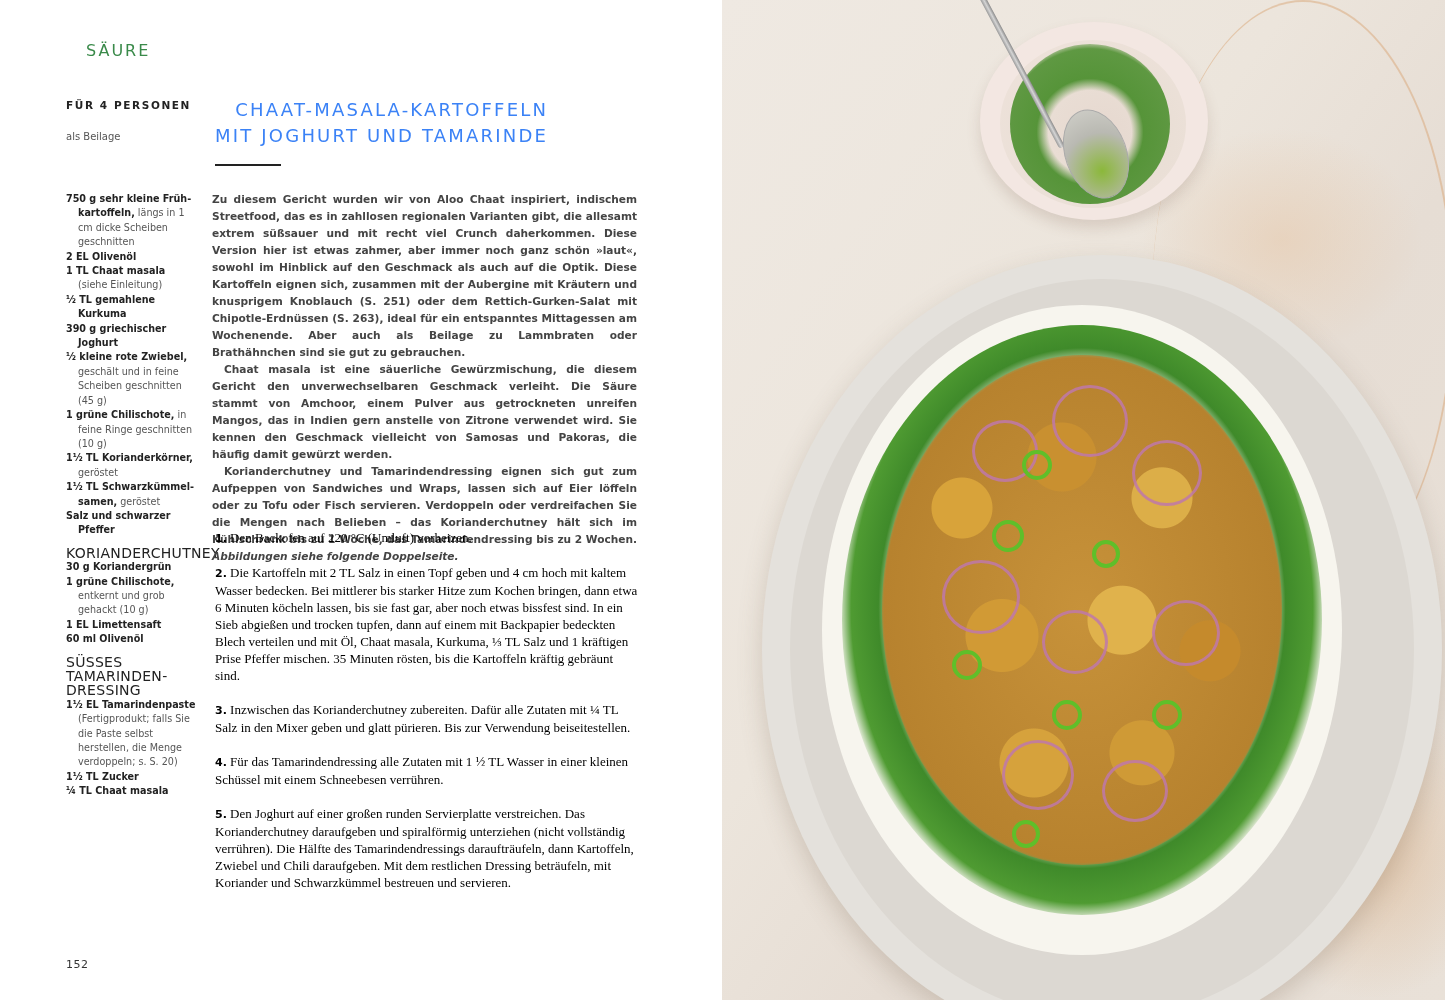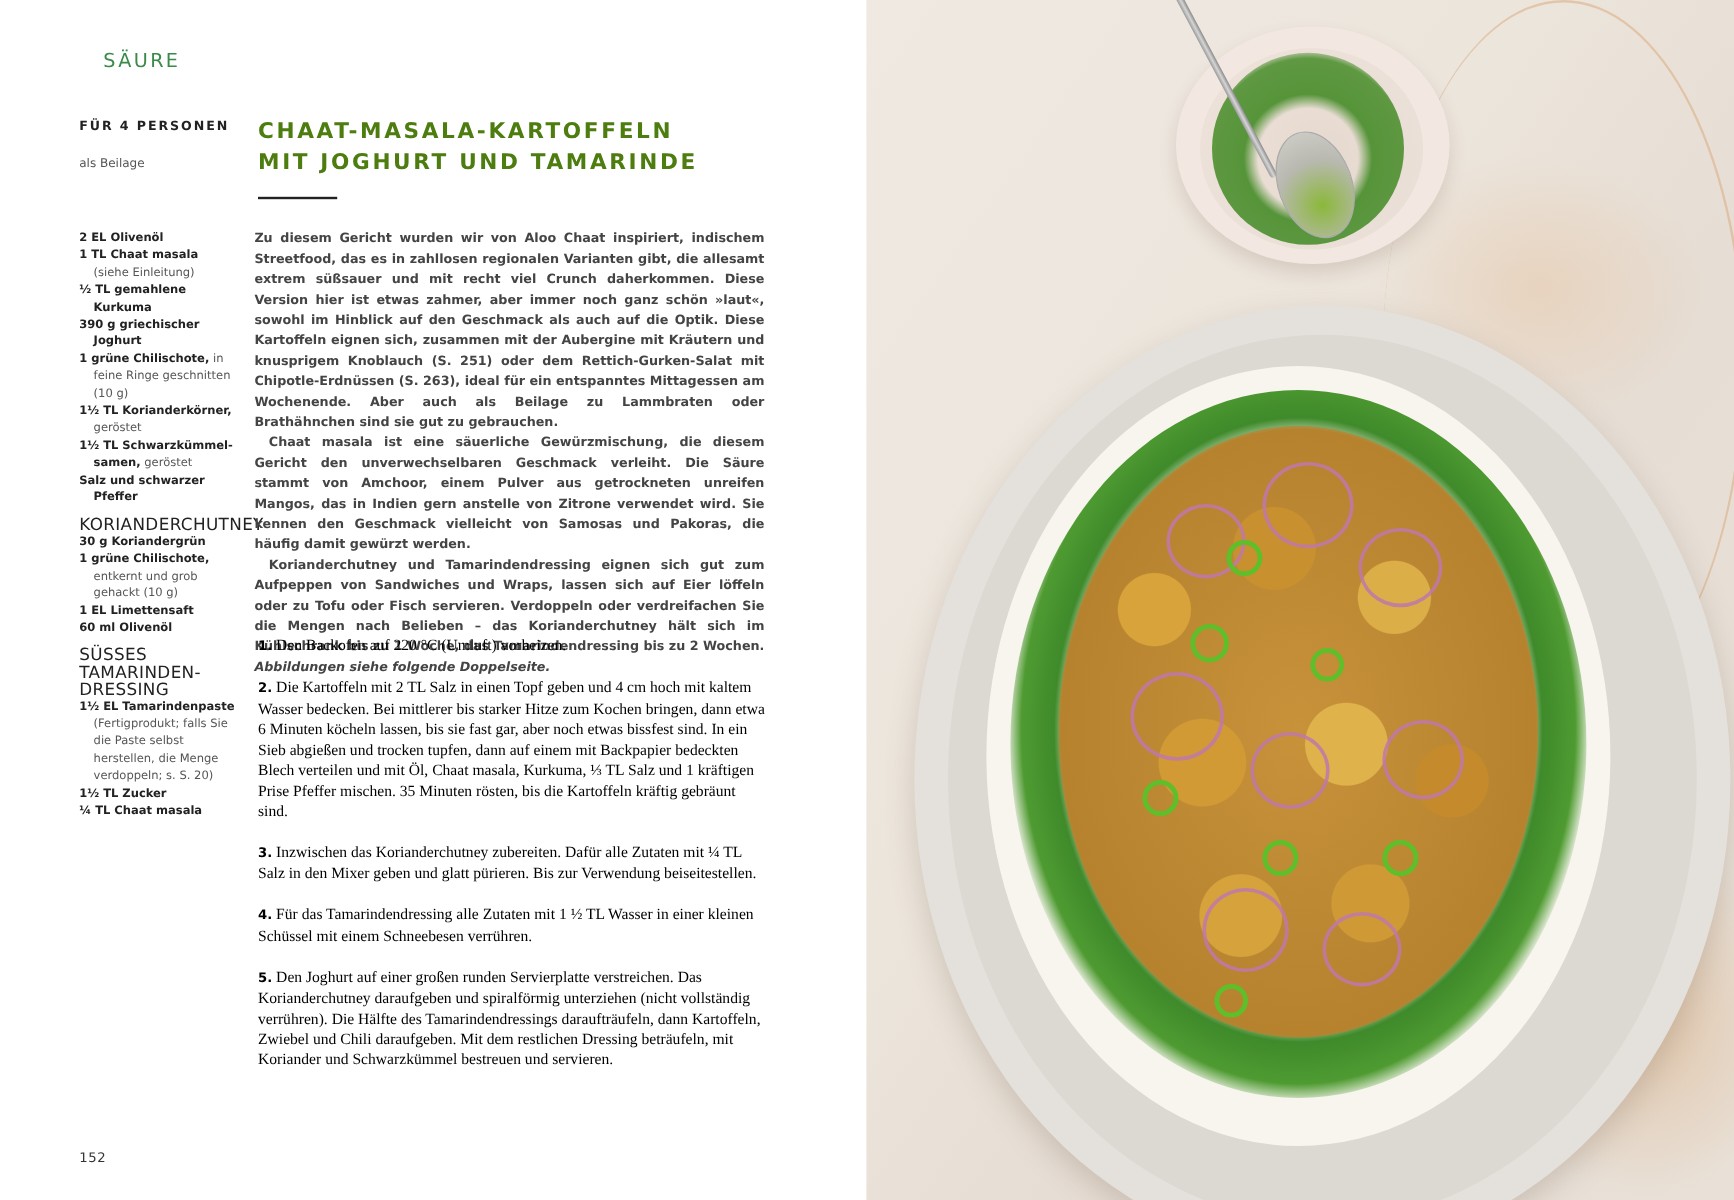--- a/index.html
+++ b/index.html
@@ -2,21 +2,21 @@
 <html><head>
 <meta charset="utf-8">
 <style>
   html, body { margin:0; padding:0; }
   body { width:1445px; height:1000px; position:relative; overflow:hidden; background:#ffffff; color:#222; }
   .page-left { position:absolute; left:0; top:0; width:722px; height:1000px; background:#fff; }
   .section-label { position:absolute; left:66px; top:41px; font-family:"DejaVu Sans", sans-serif; font-size:16px; letter-spacing:2px; color:#3a8a4a;margin-left:20px; }
   .servings { position:absolute; left:66px; top:99px; font-family:"DejaVu Sans", sans-serif; }
   .servings .big { font-size:10.5px; letter-spacing:1.6px; font-weight:bold; color:#222; }
   .servings .small { font-size:10px; color:#555; margin-top:20px; }
-  .title { position:absolute; left:215px; top:97px; font-family:"DejaVu Sans", sans-serif; font-size:18px; letter-spacing:2.2px; font-weight:bold; color:#4d7c0f; line-height:26px; }
+  .title { position:absolute; left:215px; top:97px; font-family:"DejaVu Sans", sans-serif; font-size:18px; letter-spacing:2.2px; font-weight:normal; color:#3b82f6; line-height:26px;text-align:right; }
   .rule { position:absolute; left:215px; top:164px; width:66px; height:2px; background:#222; }
   .ingredients { position:absolute; left:66px; top:192px; width:130px; font-family:"DejaVu Sans", sans-serif; font-size:9.6px; line-height:14.4px; color:#222; }
   .ing { padding-left:12px; text-indent:-12px; }
   .ing b { font-weight:bold; }
   .ing .note { color:#555; }
   .ing-head { font-size:14px; letter-spacing:0.3px; color:#222; margin-top:8px; }
   .intro { position:absolute; left:212px; top:191px; width:425px; font-family:"DejaVu Sans", sans-serif; font-size:10.6px; line-height:17px; color:#444; text-align:justify;font-weight:bold; }
   .intro p { margin:0; }
   .intro p + p { text-indent:12px; }
   .intro i { font-style:italic; }
@@ -64,24 +64,26 @@
     <div class="small">als Beilage</div>
   </div>
 
   <div class="title">
     <div>CHAAT-MASALA-KARTOFFELN</div>
     <div>MIT JOGHURT UND TAMARINDE</div>
   </div>
   <div class="rule"></div>
 
   <div class="ingredients">
+    <div class="ing"><b>750 g sehr kleine Früh-kartoffeln,</b><span class="note"> längs in 1 cm dicke Scheiben geschnitten</span></div>
     <div class="ing"><b>2 EL Olivenöl</b><span class="note"></span></div>
     <div class="ing"><b>1 TL Chaat masala</b><span class="note"> (siehe Einleitung)</span></div>
     <div class="ing"><b>½ TL gemahlene Kurkuma</b><span class="note"></span></div>
     <div class="ing"><b>390 g griechischer Joghurt</b><span class="note"></span></div>
+    <div class="ing"><b>½ kleine rote Zwiebel,</b><span class="note"> geschält und in feine Scheiben geschnitten (45 g)</span></div>
     <div class="ing"><b>1 grüne Chilischote,</b><span class="note"> in feine Ringe geschnitten (10 g)</span></div>
     <div class="ing"><b>1½ TL Korianderkörner,</b><span class="note"> geröstet</span></div>
     <div class="ing"><b>1½ TL Schwarzkümmel-samen,</b><span class="note"> geröstet</span></div>
     <div class="ing"><b>Salz und schwarzer Pfeffer</b><span class="note"></span></div>
 
     <div class="ing-head">KORIANDERCHUTNEY</div>
     <div class="ing"><b>30 g Koriandergrün</b><span class="note"></span></div>
     <div class="ing"><b>1 grüne Chilischote,</b><span class="note"> entkernt und grob gehackt (10 g)</span></div>
     <div class="ing"><b>1 EL Limettensaft</b><span class="note"></span></div>
     <div class="ing"><b>60 ml Olivenöl</b><span class="note"></span></div>

